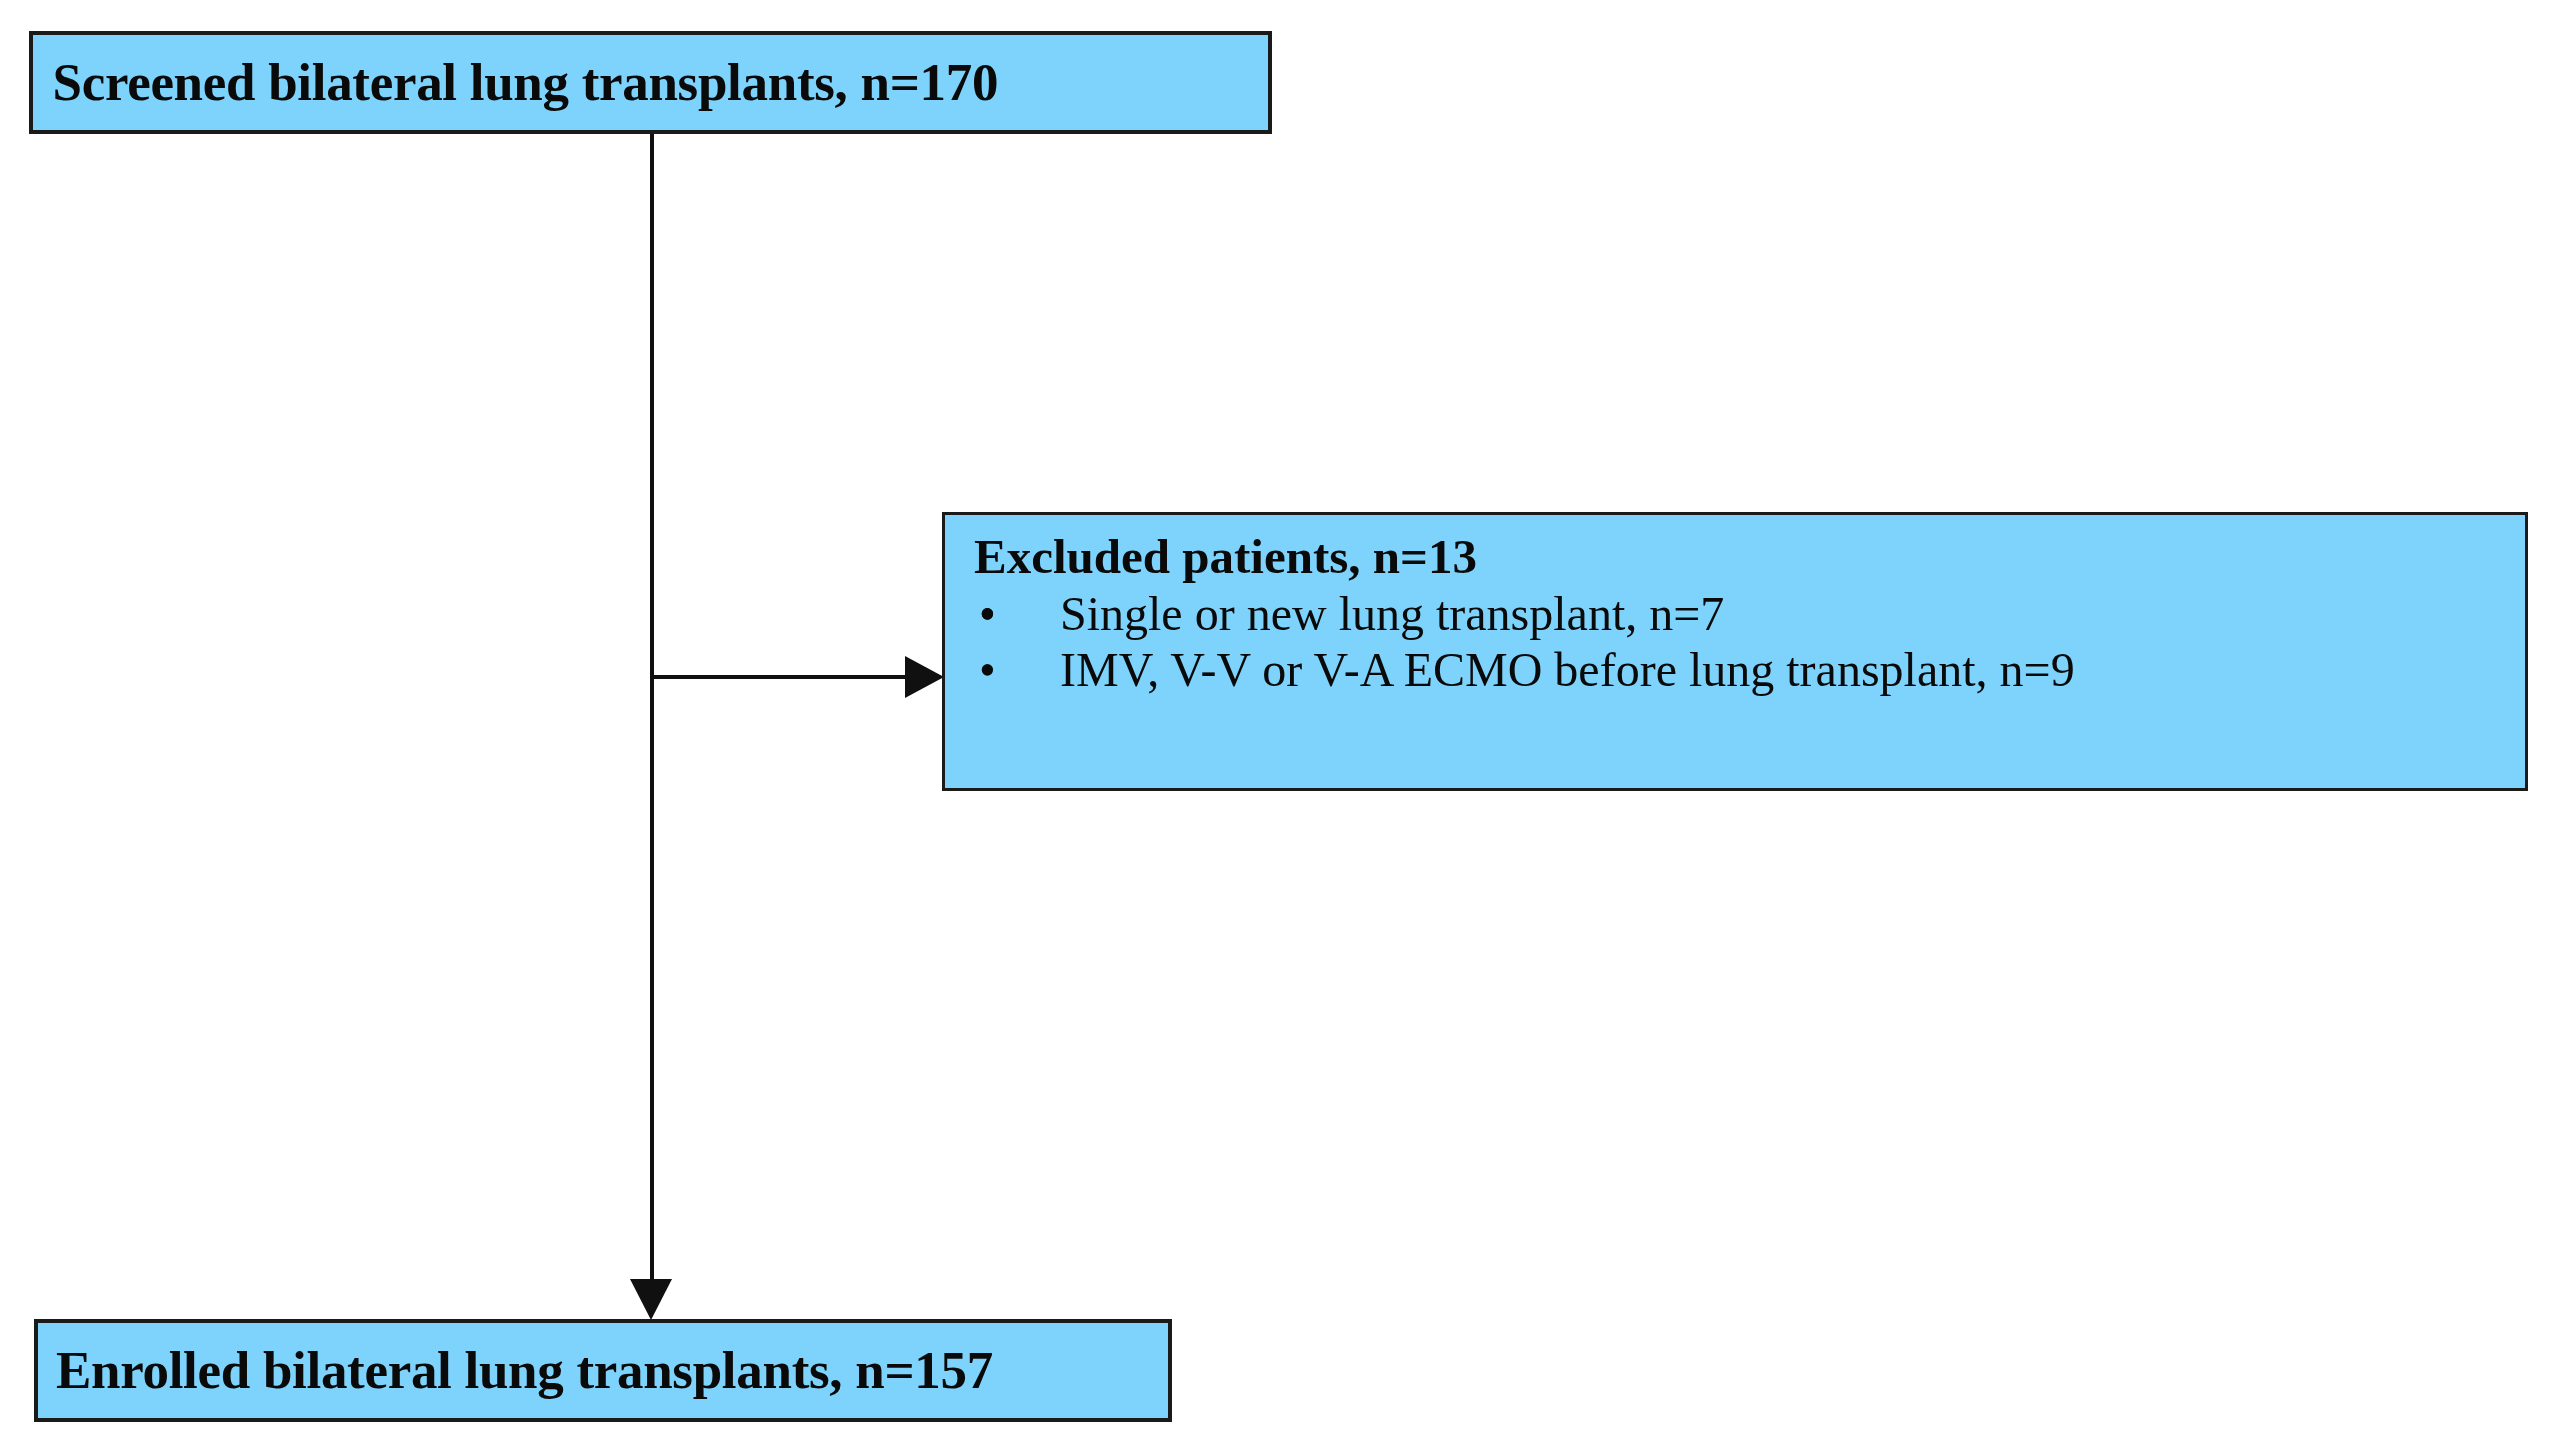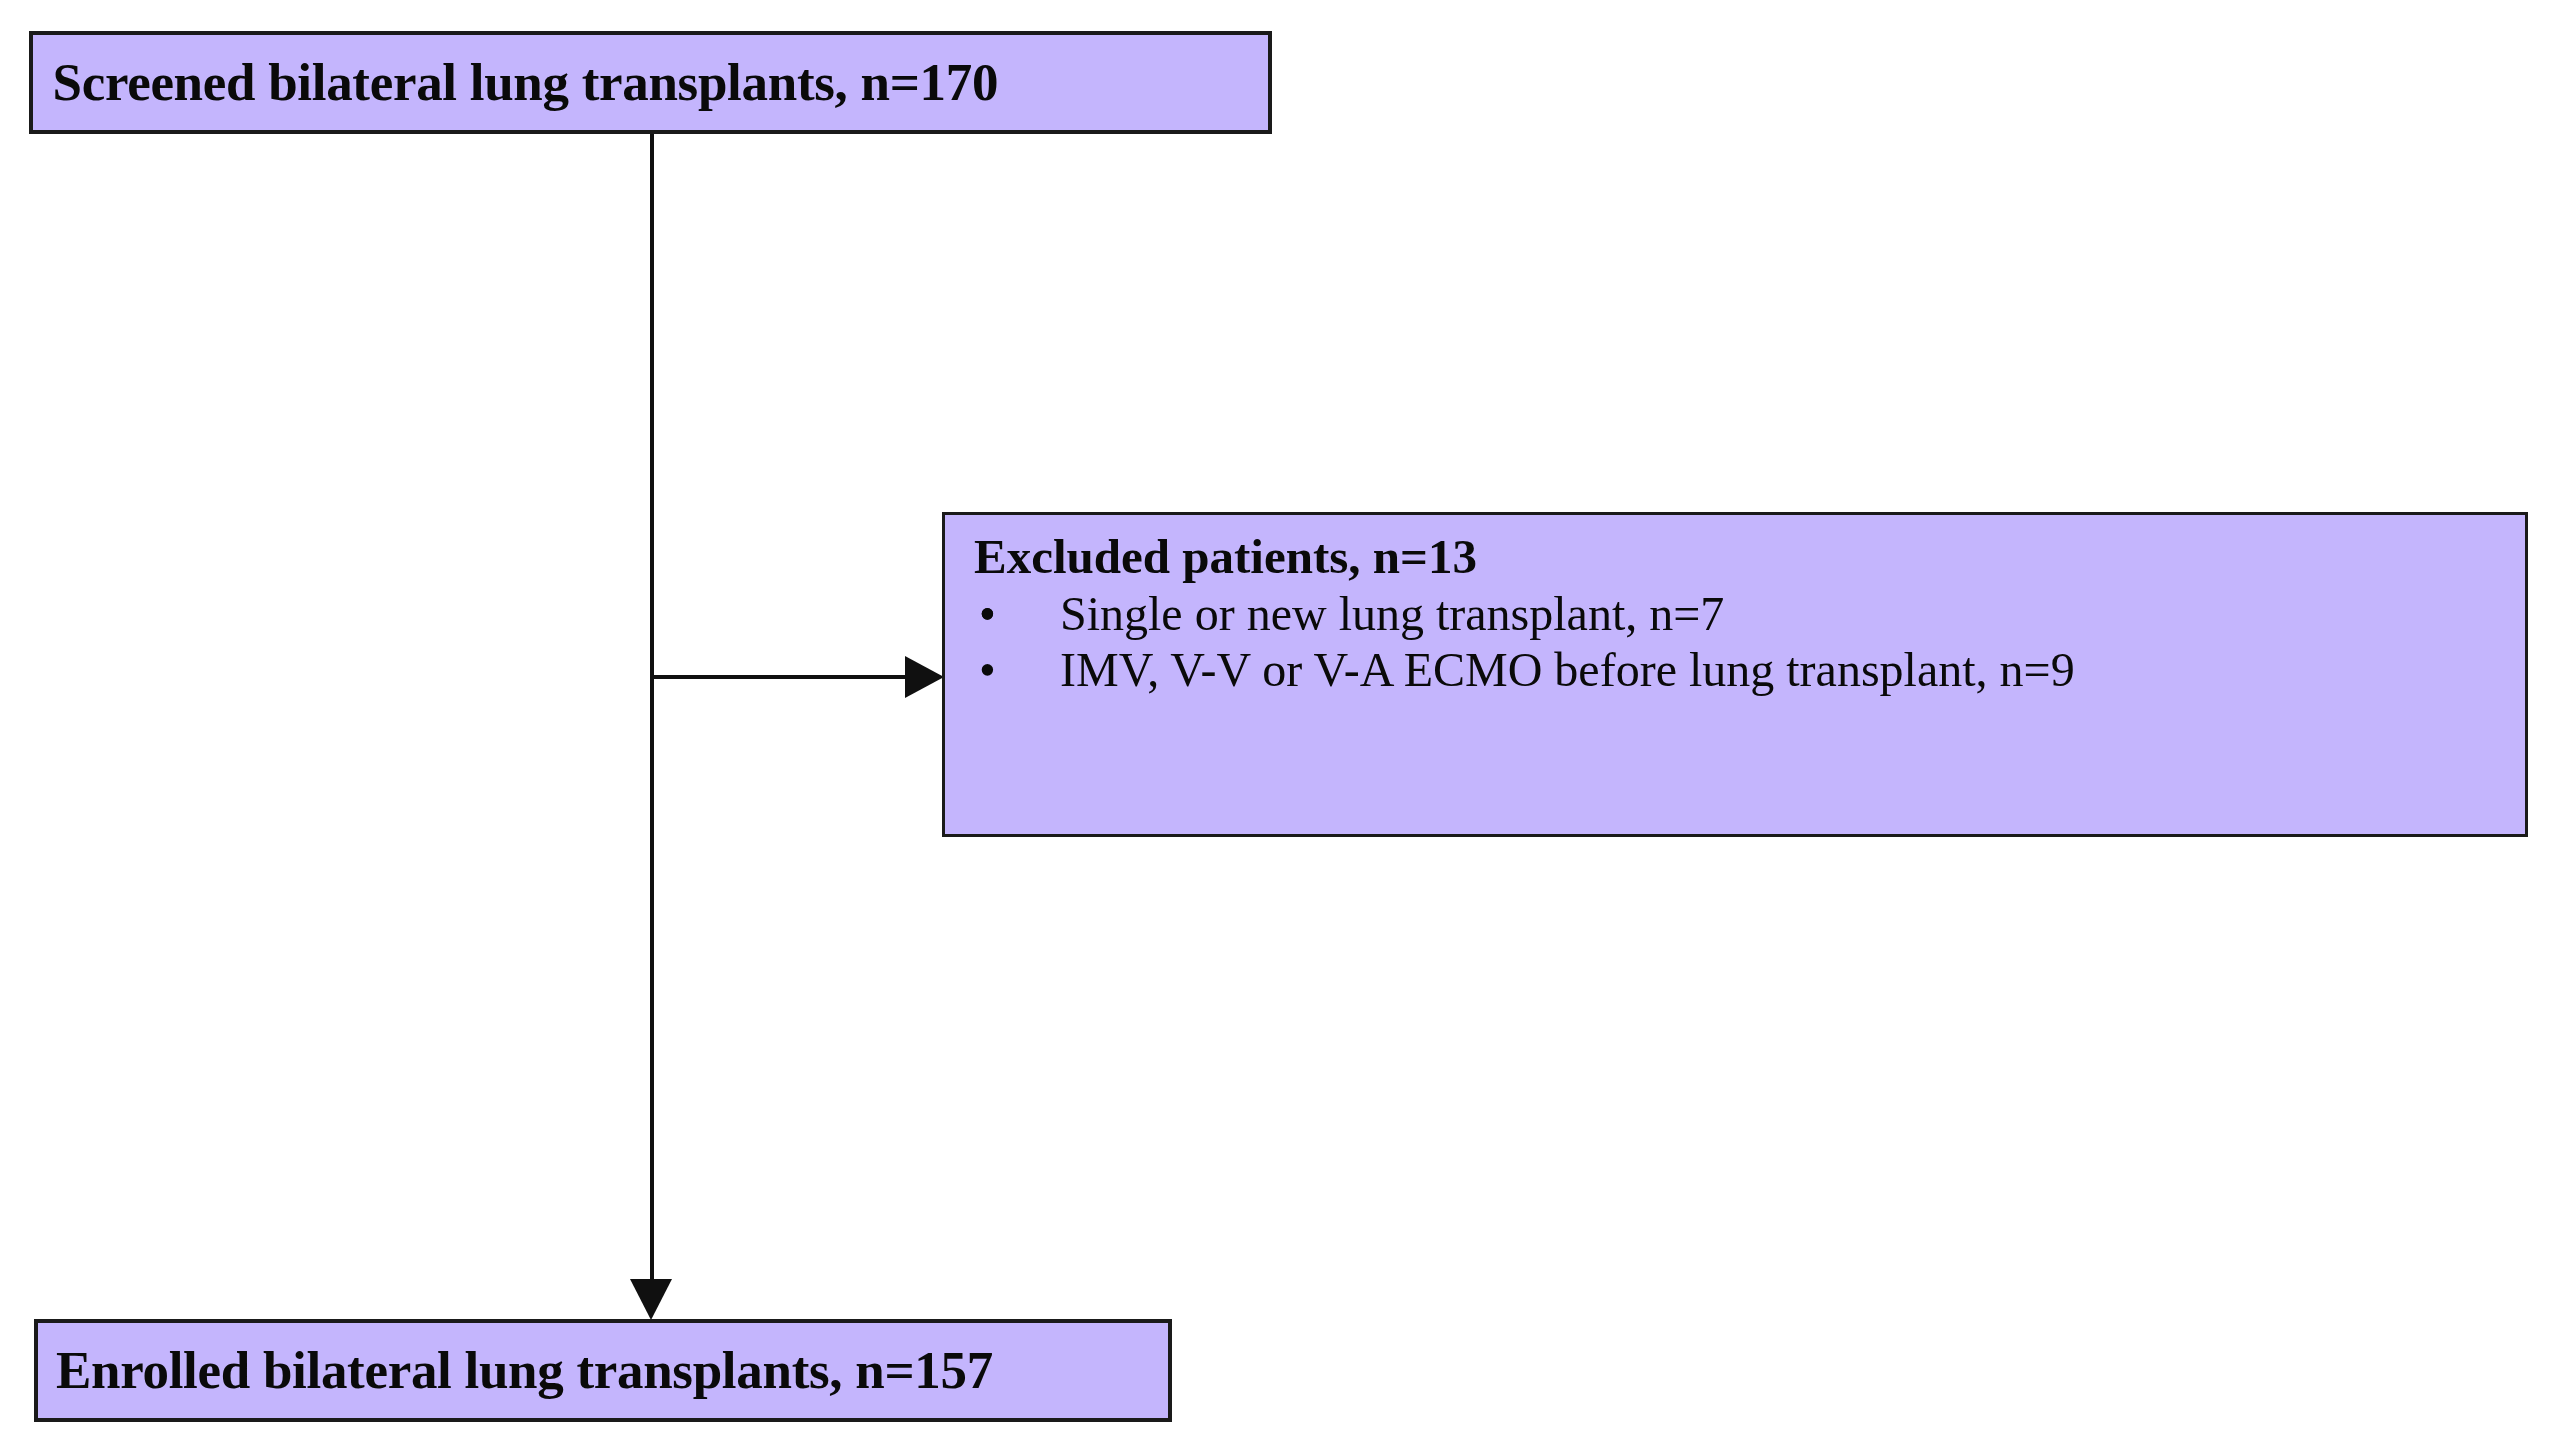--- a/index.html
+++ b/index.html
@@ -15,21 +15,21 @@
     background: #ffffff;
     overflow: hidden;
     font-family: "Liberation Serif", "DejaVu Serif", serif;
     color: #0a0a0a;
   }
 
   
   .node {
     position: absolute;
     box-sizing: border-box;
-    background: #c4b5fd;
+    background: #7dd3fc;
     border: 4.4px solid #1a1a1a;
   }
 
   
   #node-screened {
     left: 29px;
     top: 31px;
     width: 1243px;
     height: 103px;
     display: flex;
@@ -60,21 +60,21 @@
     letter-spacing: -0.3px;
     padding-left: 18px;
     white-space: nowrap;
   }
 
   
   #node-excluded {
     left: 942px;
     top: 512px;
     width: 1586px;
-    height: 325px;
+    height: 279px;
     border-width: 3.5px;
     padding: 16px 0 16px 0;
   }
   #node-excluded .node-title {
     font-weight: bold;
     font-size: 49px;
     line-height: 1.05;
     padding-left: 29px;
     white-space: nowrap;
   }

